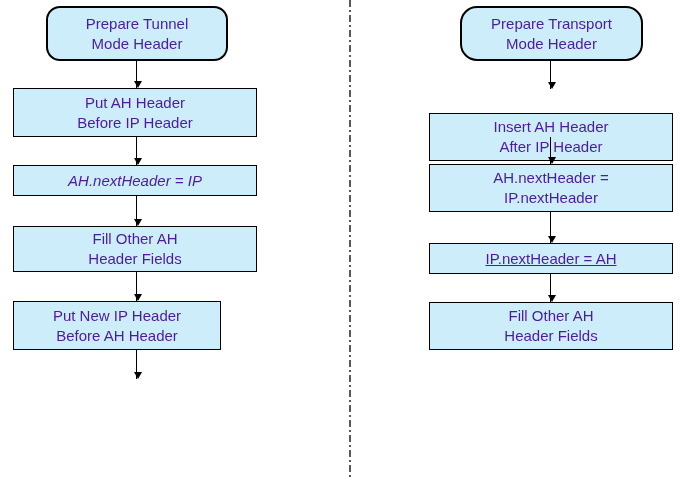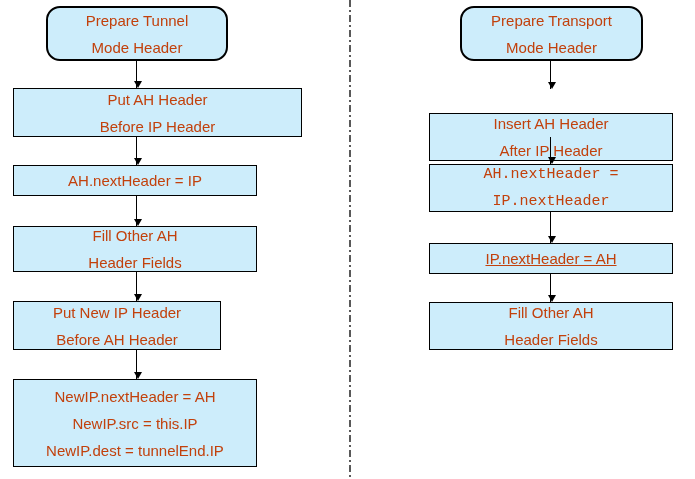--- a/index.html
+++ b/index.html
@@ -27,28 +27,28 @@
       transparent 7px, transparent 10px,
       #595959 10px, #595959 12px,
       transparent 12px, transparent 15px
     );
   }
   .node {
     position: absolute;
     box-sizing: border-box;
     background: #cdedfb;
     border: 1.6px solid #000000;
-    color: #c2410c;
+    color: #4c1d95;
     display: flex;
     align-items: center;
     justify-content: center;
     text-align: center;
     white-space: pre-line;
     font-size: 15px;
-    line-height: 27px;
+    line-height: 20px;
   }
   .rounded {
     border-radius: 14px;
     border-width: 2px;
   }
   .arrow {
     position: absolute;
     width: 0;
     border-left: 1.5px solid #000000;
   }
@@ -58,34 +58,34 @@
     left: -3.25px;
     bottom: 0;
     width: 0;
     height: 0;
     border-left: 4px solid transparent;
     border-right: 4px solid transparent;
     border-top: 7px solid #000000;
   }
   
   .n-l1 { left: 46px;  top: 6px;   width: 182px; height: 55px; }
-  .n-l2 { left: 13px;  top: 88px;  width: 289px; height: 49px; }
-  .n-l3 { left: 13px;  top: 165px; width: 244px; height: 31px; }
+  .n-l2 { left: 13px;  top: 88px;  width: 244px; height: 49px; }
+  .n-l3 { left: 13px;  top: 165px; width: 244px; height: 31px; font-style: italic; }
   .n-l4 { left: 13px;  top: 226px; width: 244px; height: 46px; }
   .n-l5 { left: 13px;  top: 301px; width: 208px; height: 49px; }
   .n-l6 { left: 13px;  top: 379px; width: 244px; height: 88px; }
   .a-l1 { left: 136px; top: 61px;  height: 27px; }
   .a-l2 { left: 136px; top: 137px; height: 28px; }
   .a-l3 { left: 136px; top: 196px; height: 30px; }
   .a-l4 { left: 136px; top: 272px; height: 29px; }
   .a-l5 { left: 136px; top: 350px; height: 29px; }
   
-  .n-r1 { left: 460px; top: 6px;   width: 183px; height: 55px; }
+  .n-r1 { left: 460px; top: 6px;   width: 183px; height: 55px; border-radius: 17px; }
   .n-r2 { left: 429px; top: 89px;  width: 244px; height: 48px; margin-top: 24px; }
-  .n-r3 { left: 429px; top: 164px; width: 244px; height: 48px; font-family: Liberation Mono, monospace; }
+  .n-r3 { left: 429px; top: 164px; width: 244px; height: 48px; }
   .n-r4 { left: 429px; top: 243px; width: 244px; height: 31px; text-decoration: underline; }
   .n-r5 { left: 429px; top: 302px; width: 244px; height: 48px; }
   .a-r1 { left: 550px; top: 61px;  height: 28px; }
   .a-r2 { left: 550px; top: 137px; height: 27px; }
   .a-r3 { left: 550px; top: 212px; height: 31px; }
   .a-r4 { left: 550px; top: 274px; height: 28px; }
 </style>
 </head>
 <body>
 
@@ -105,23 +105,20 @@
   <div class="arrow a-l3"></div>
 
   <div class="node n-l4">Fill Other AH
 Header Fields</div>
   <div class="arrow a-l4"></div>
 
   <div class="node n-l5">Put New IP Header
 Before AH Header</div>
   <div class="arrow a-l5"></div>
 
-  <div class="node n-l6">NewIP.nextHeader = AH
-NewIP.src = this.IP
-NewIP.dest = tunnelEnd.IP</div>
 
   <div class="node rounded n-r1">Prepare Transport
 Mode Header</div>
   <div class="arrow a-r1"></div>
 
   <div class="node n-r2">Insert AH Header
 After IP Header</div>
   <div class="arrow a-r2"></div>
 
   <div class="node n-r3">AH.nextHeader =

